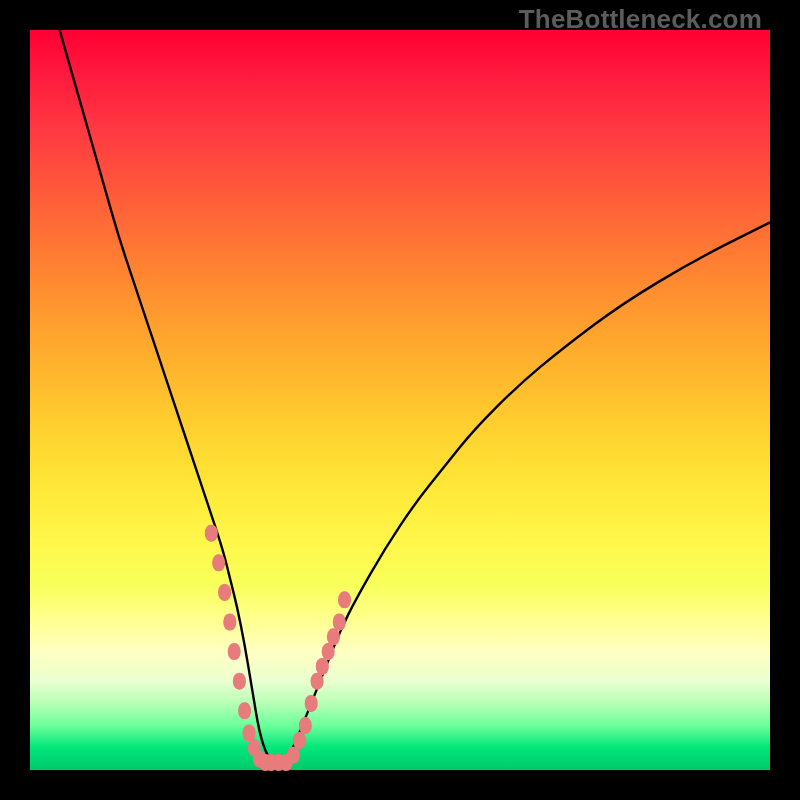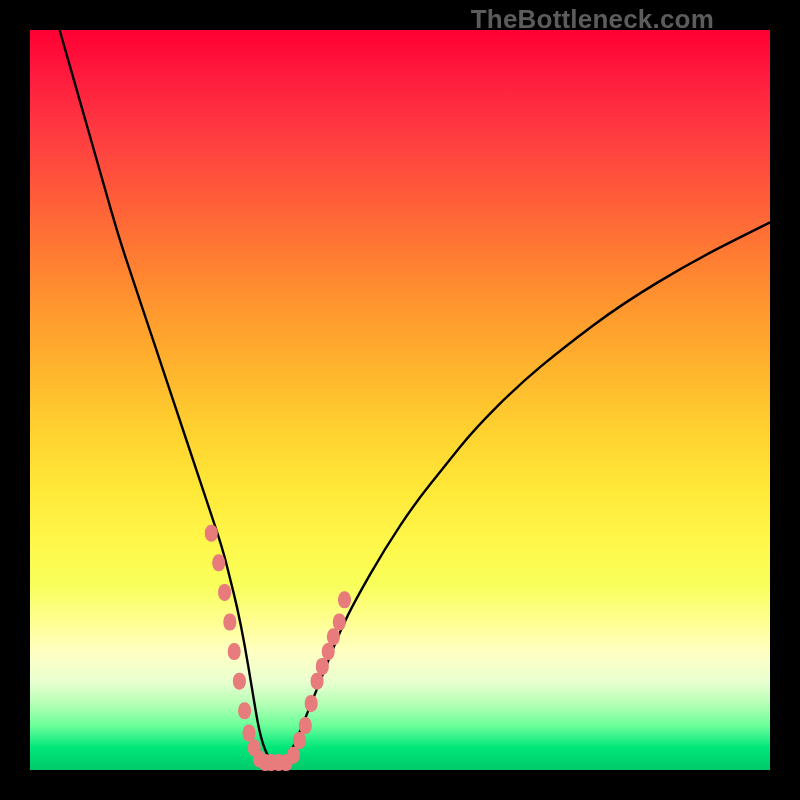--- a/index.html
+++ b/index.html
@@ -9,20 +9,21 @@
     height: 800px;
     background: #000;
     overflow: hidden;
     font-family: Arial, Helvetica, sans-serif;
   }
   .frame {
     position: relative;
     width: 724px;
     height: 800px;
     background: #000;
+    padding-left: 48px;
   }
   .plot-area {
     position: absolute;
     left: 30px;
     top: 30px;
     width: 740px;
     height: 740px;
     
     background: linear-gradient(to bottom,
       #ff0033 0%,

